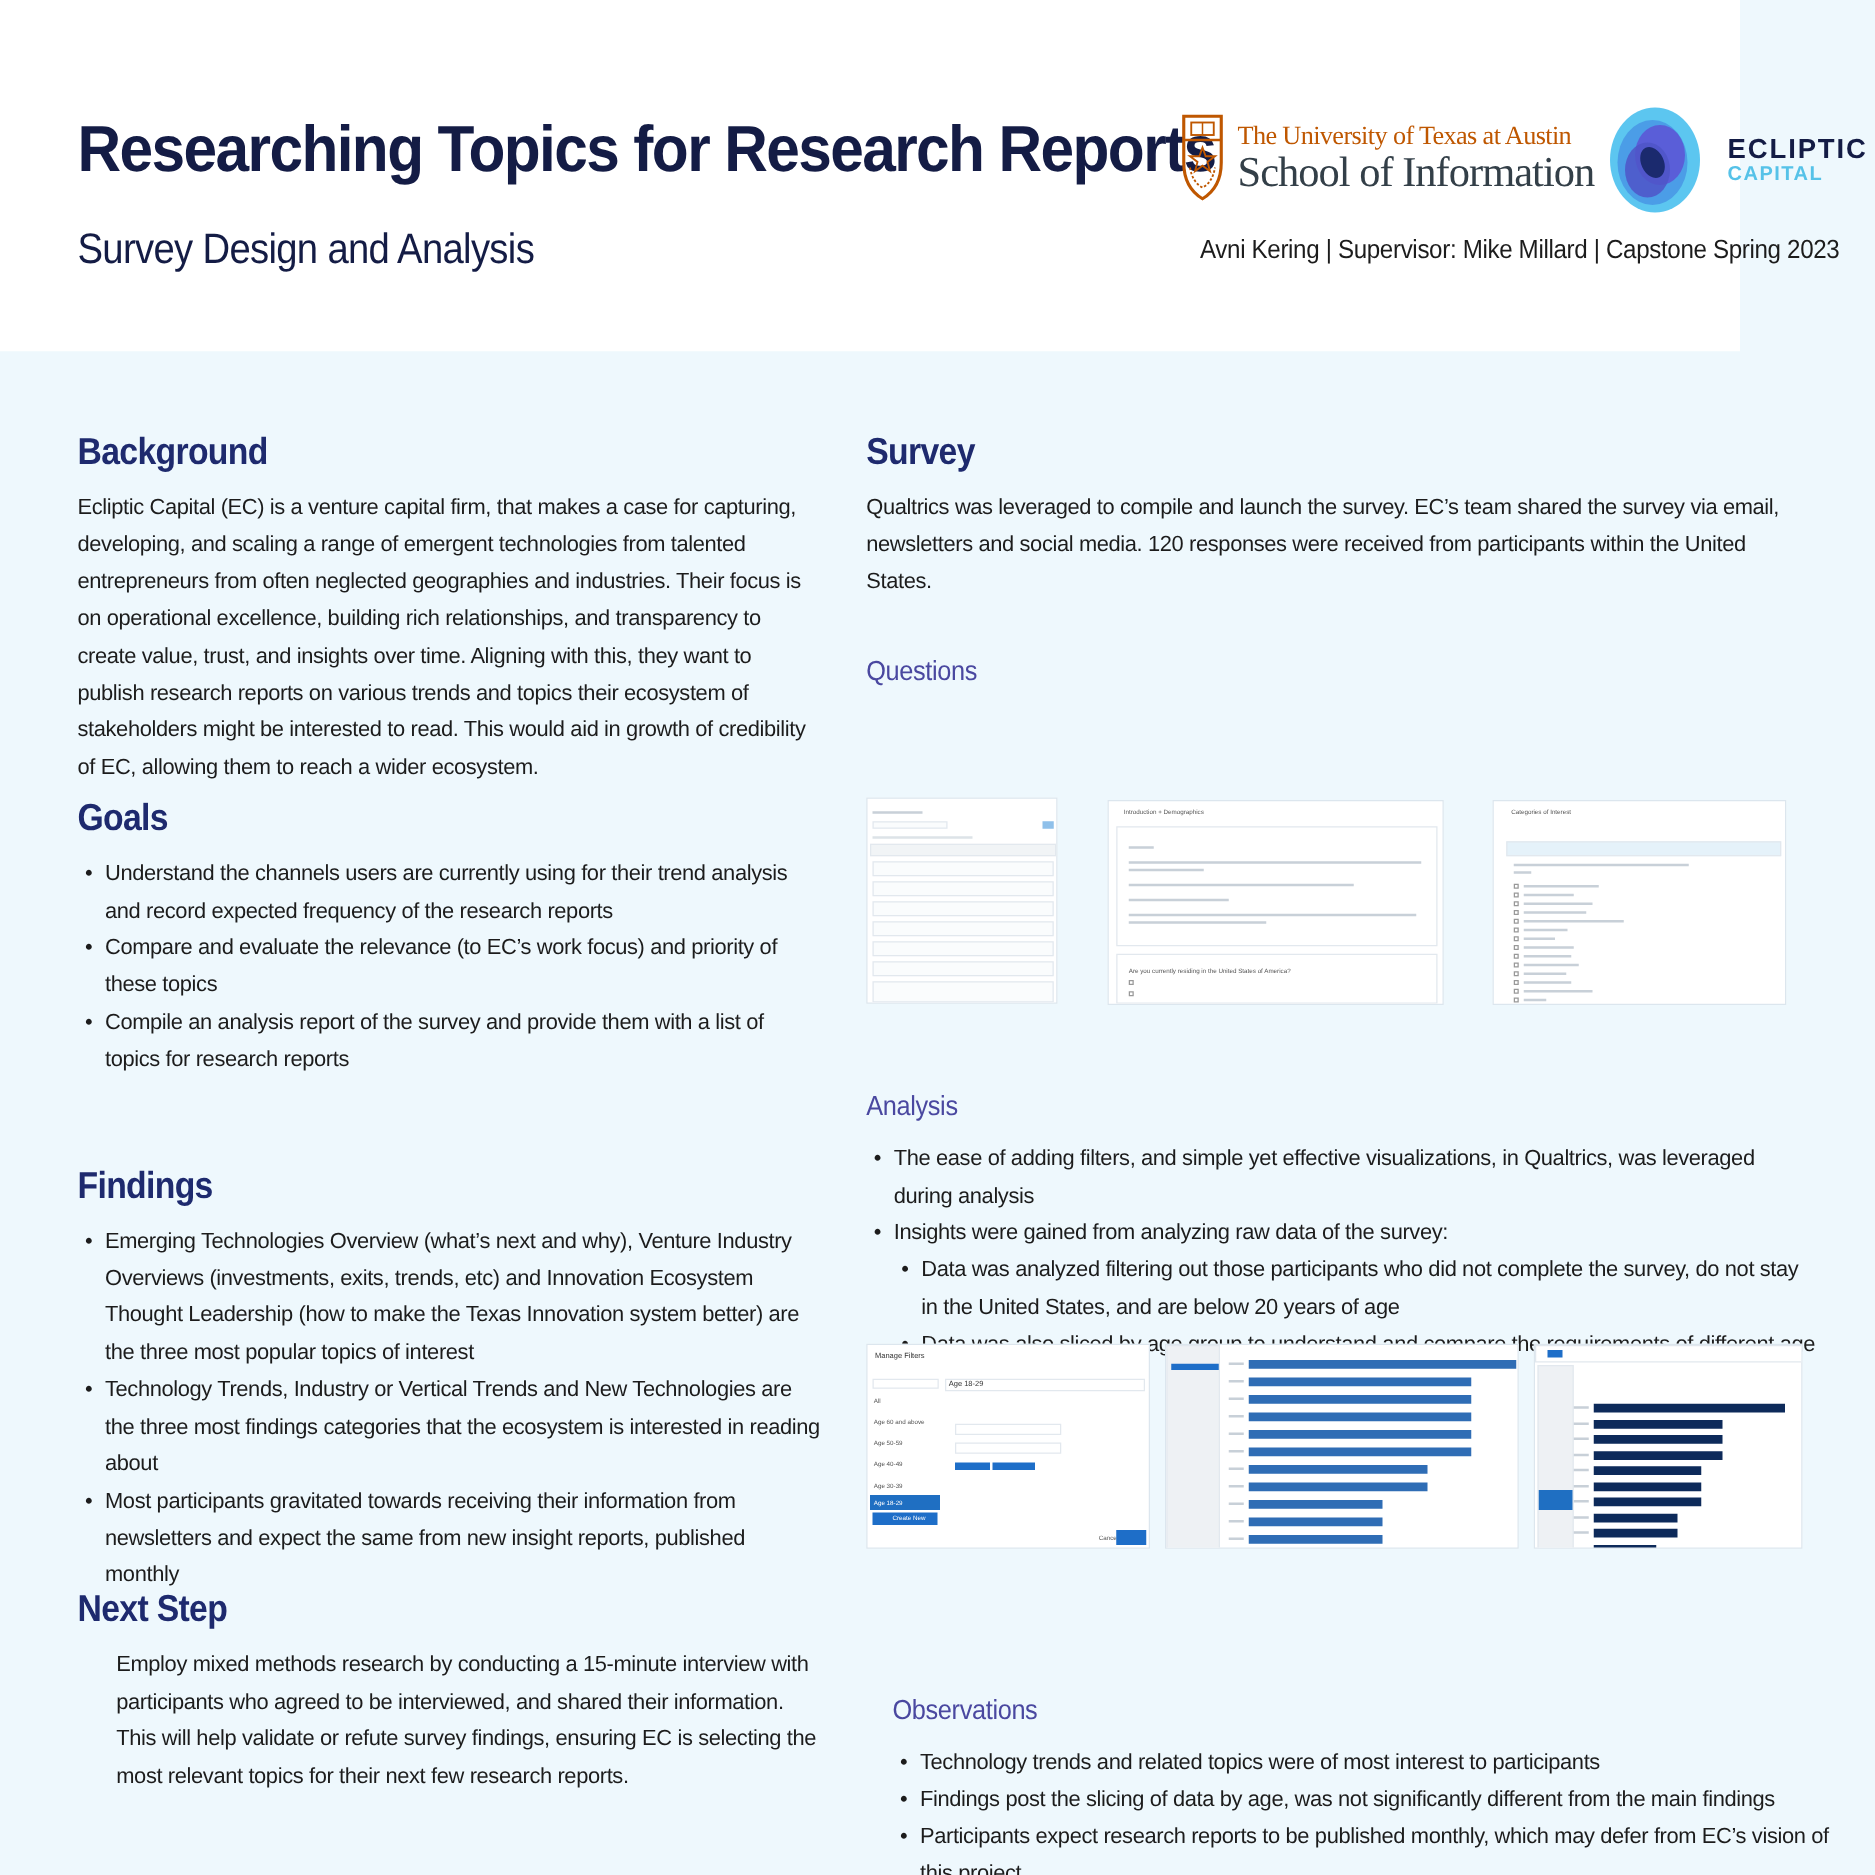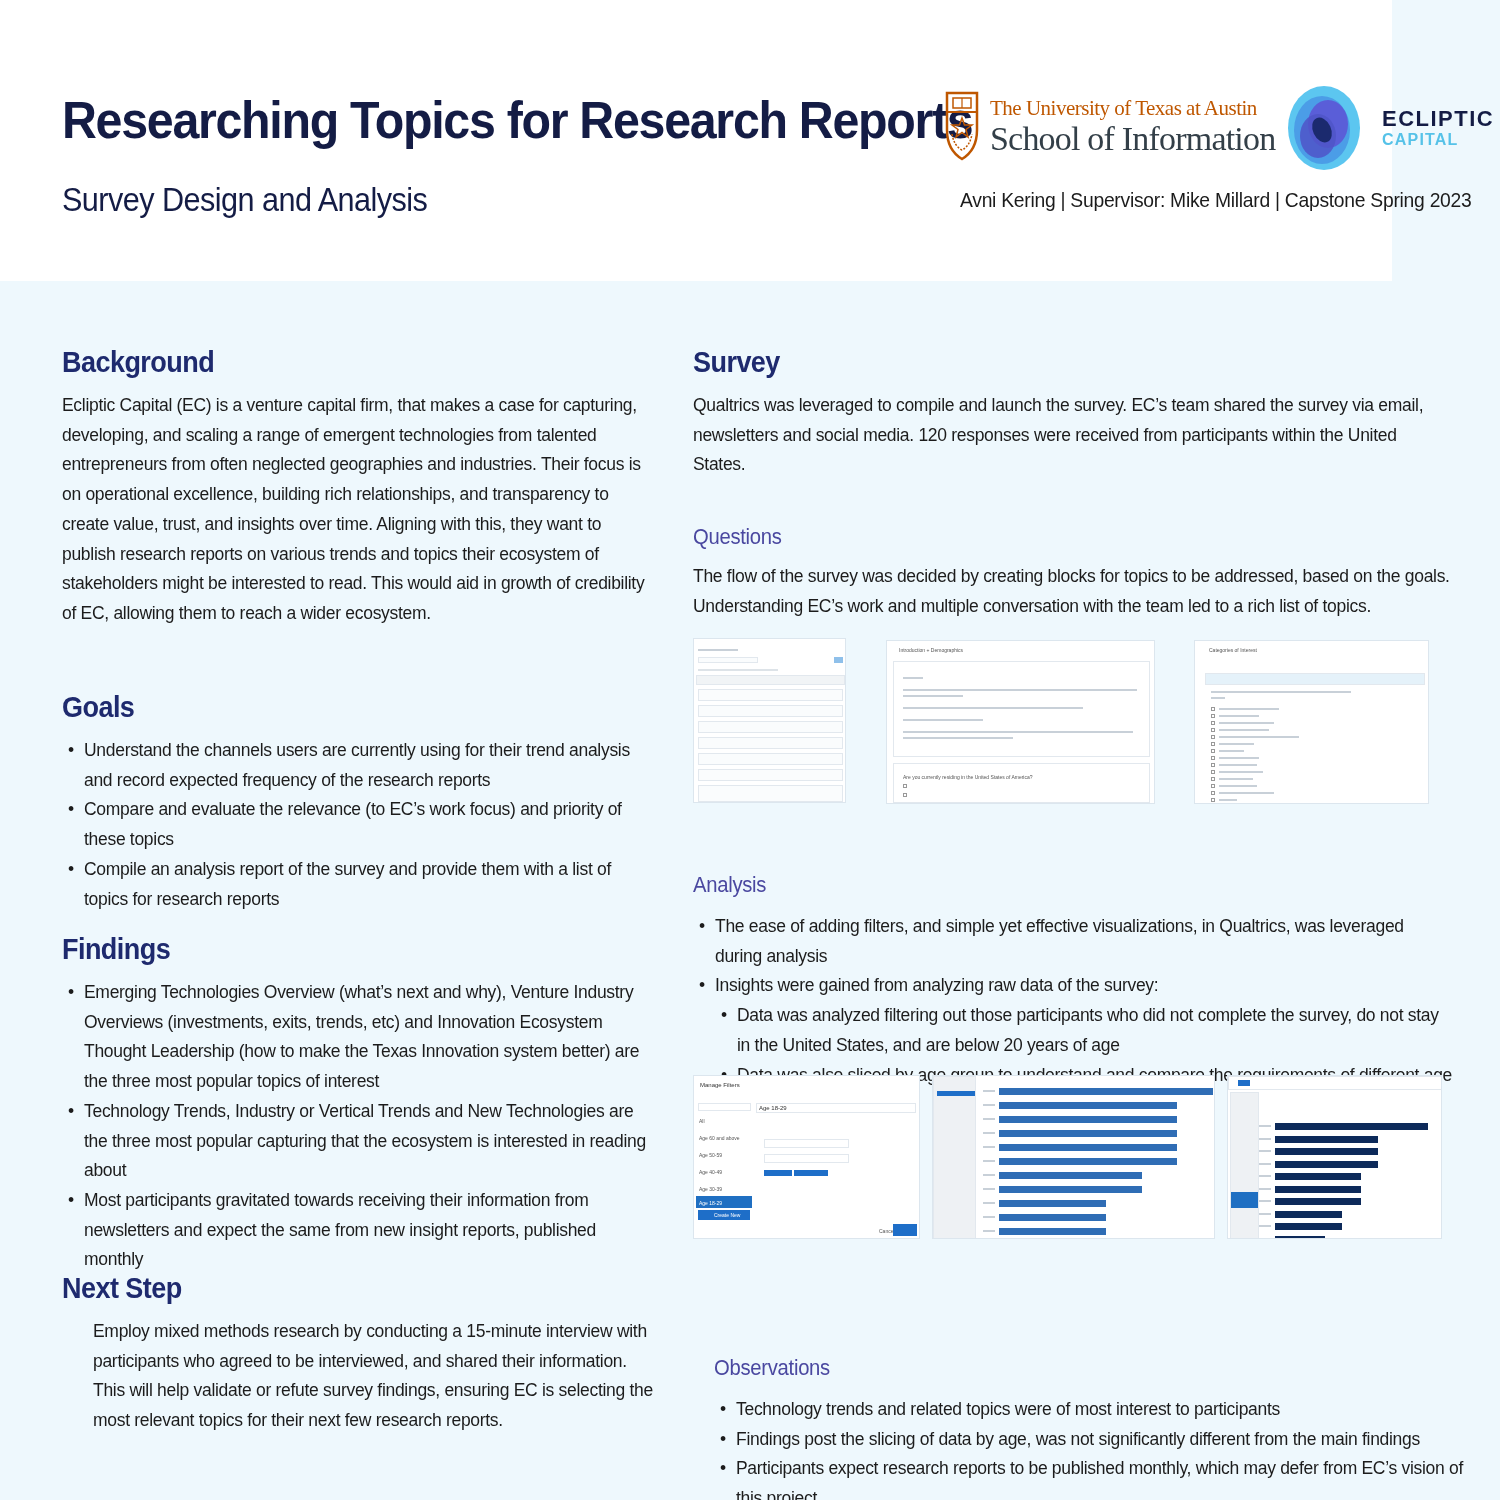--- a/index.html
+++ b/index.html
@@ -77,51 +77,50 @@
   </div>
 
   <div class="authors">Avni Kering | Supervisor: Mike Millard | Capstone Spring 2023</div>
 </div>
 
 <div class="col" style="left:62px; top:345px; width:590px;">
   <div class="h2">Background</div>
   <p class="para" style="margin-top:12px;">Ecliptic Capital (EC) is a venture capital firm, that makes a case for capturing, developing, and scaling a range of emergent technologies from talented entrepreneurs from often neglected geographies and industries. Their focus is on operational excellence, building rich relationships, and transparency to create value, trust, and insights over time. Aligning with this, they want to publish research reports on various trends and topics their ecosystem of stakeholders might be interested to read. This would aid in growth of credibility of EC, allowing them to reach a wider ecosystem.</p>
 </div>
 
-<div class="col" style="left:62px; top:690px; width:590px;">
+<div class="col" style="left:62px; top:638px; width:590px;">
   <div class="h2">Goals</div>
   <ul class="bul" style="margin-top:12px;">
     <li>Understand the channels users are currently using for their trend analysis and record expected frequency of the research reports</li>
     <li>Compare and evaluate the relevance (to EC’s work focus) and priority of these topics</li>
     <li>Compile an analysis report of the survey and provide them with a list of topics for research reports</li>
   </ul>
 </div>
 
 <div class="col" style="left:62px; top:932px; width:595px;">
   <div class="h2">Findings</div>
   <ul class="bul" style="margin-top:12px;">
     <li>Emerging Technologies Overview (what’s next and why), Venture Industry Overviews (investments, exits, trends, etc) and Innovation Ecosystem Thought Leadership (how to make the Texas Innovation system better) are the three most popular topics of interest</li>
-    <li>Technology Trends, Industry or Vertical Trends and New Technologies are the three most popular capturing that the ecosystem is interested in reading about</li>
+    <li>Technology Trends, Industry or Vertical Trends and New Technologies are the three most findings categories that the ecosystem is interested in reading about</li>
     <li>Most participants gravitated towards receiving their information from newsletters and expect the same from new insight reports, published monthly</li>
   </ul>
 </div>
 
 <div class="col" style="left:62px; top:1271px; width:595px;">
   <div class="h2">Next Step</div>
   <p class="para" style="margin-top:12px;margin-left:31px;">Employ mixed methods research by conducting a 15-minute interview with participants who agreed to be interviewed, and shared their information. This will help validate or refute survey findings, ensuring EC is selecting the most relevant topics for their next few research reports.</p>
 </div>
 
 <div class="col" style="left:693px; top:345px; width:760px;">
   <div class="h2">Survey</div>
   <p class="para" style="margin-top:12px;">Qualtrics was leveraged to compile and launch the survey. EC’s team shared the survey via email, newsletters and social media. 120 responses were received from participants within the United States.</p>
 </div>
 
 <div class="col" style="left:693px; top:524px; width:760px;">
   <div class="h3">Questions</div>
-  <p class="para" style="margin-top:12px;">The flow of the survey was decided by creating blocks for topics to be addressed, based on the goals. Understanding EC’s work and multiple conversation with the team led to a rich list of topics.</p>
 </div>
 
 <div class="shot" style="left:693px; top:638px; width:153px; height:165px;">
   <div class="mini-line" style="left:4px; top:10px; width:40px;"></div>
   <div class="mini-box" style="left:4px; top:18px; width:60px; height:6px;"></div>
   <div class="mini-btn" style="left:140px; top:18px; width:9px; height:6px; background:#8fc0ea;"></div>
   <div class="mini-line" style="left:4px; top:30px; width:80px; background:#dde3e8;"></div>
   <div class="mini-box" style="left:2px; top:36px; width:149px; height:10px; background:#f1f4f6;"></div>
   <div class="mini-box" style="left:4px; top:50px; width:145px; height:12px;"></div>
   <div class="mini-box" style="left:4px; top:66px; width:145px; height:12px;"></div>

